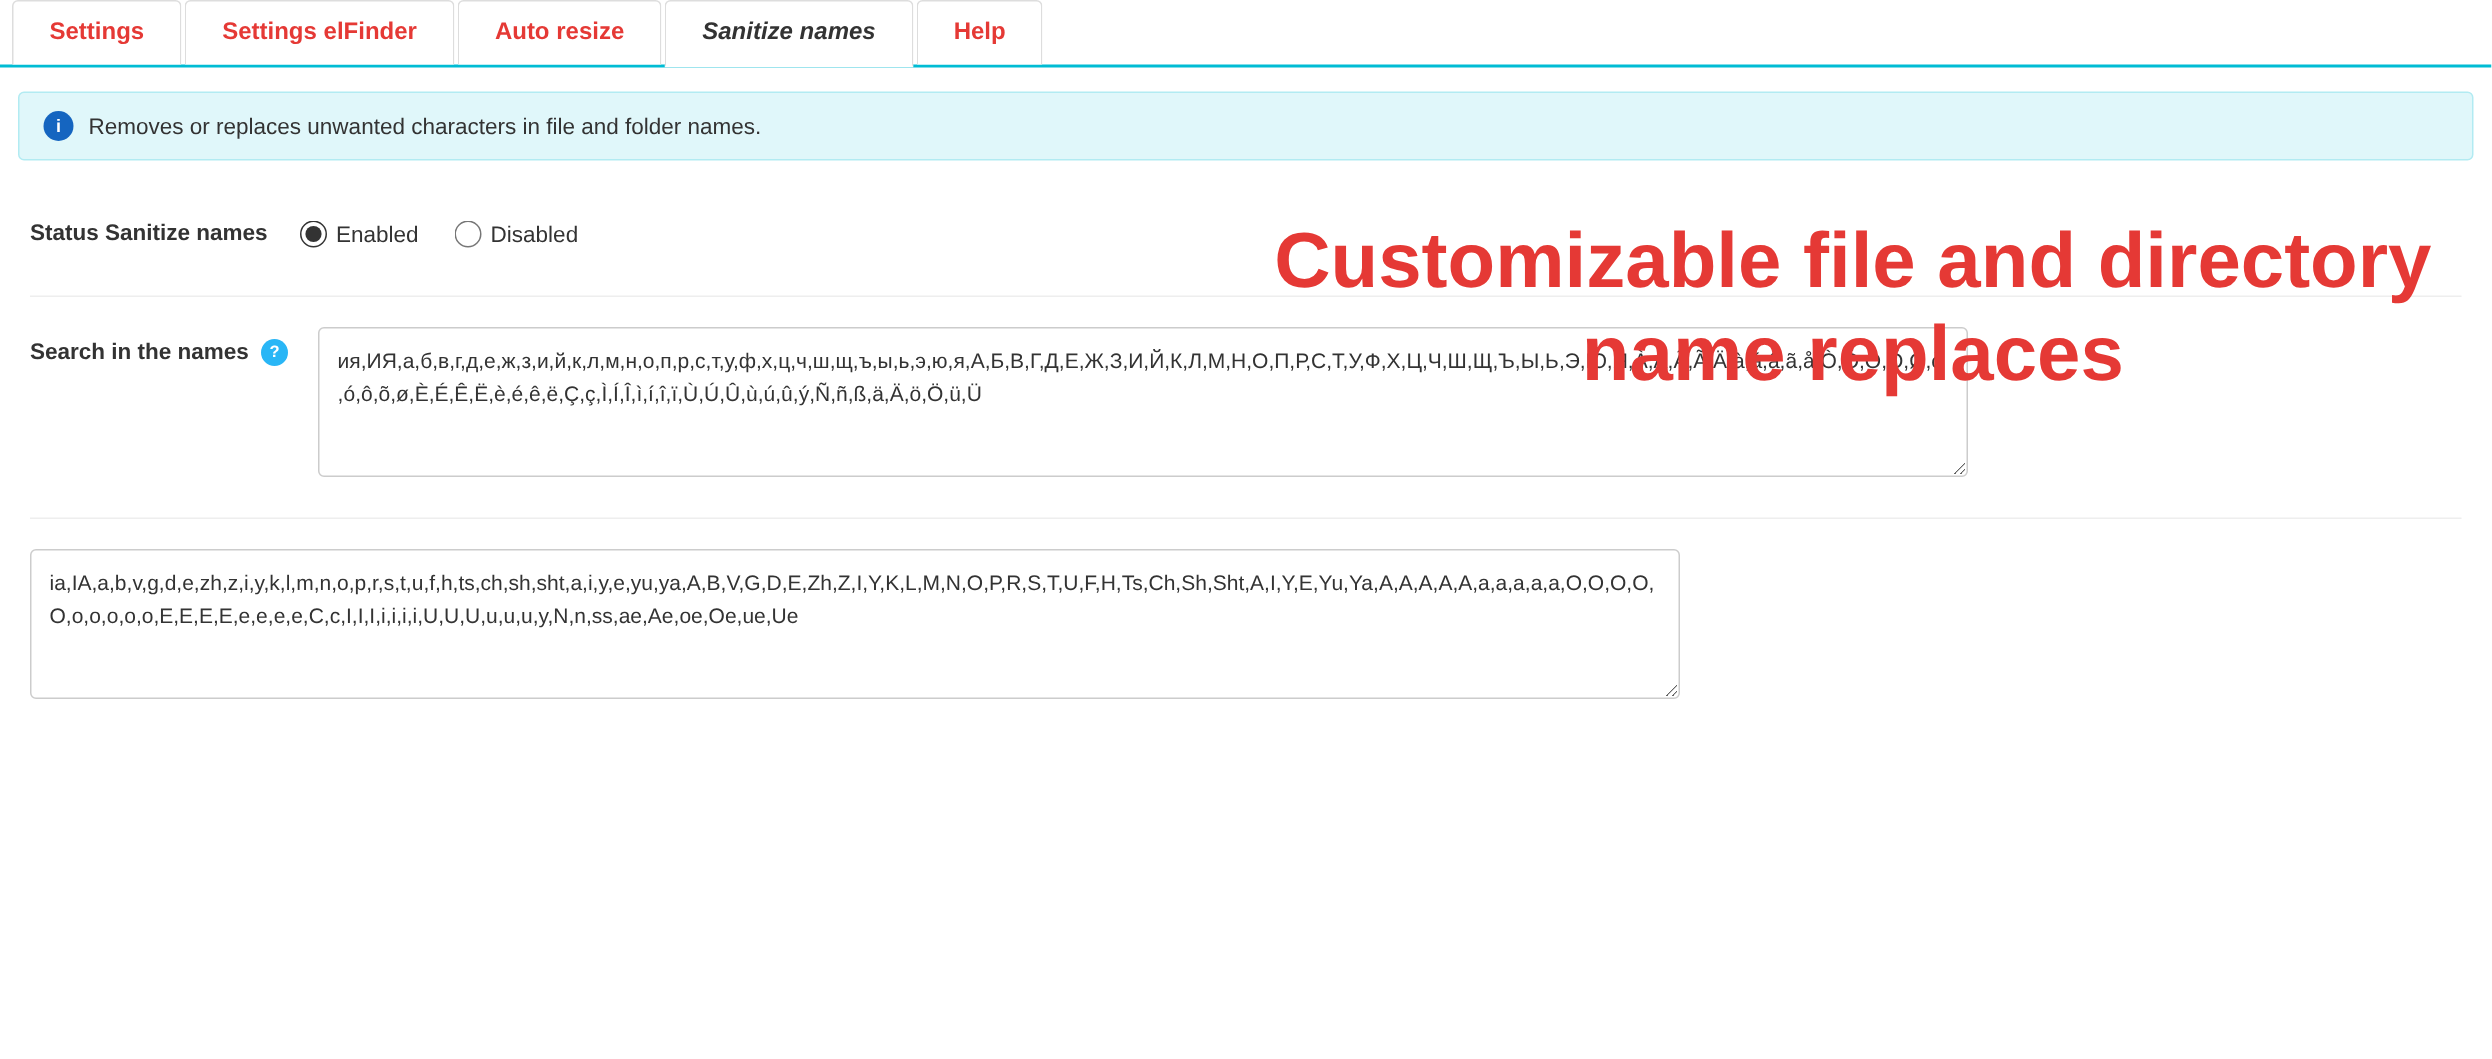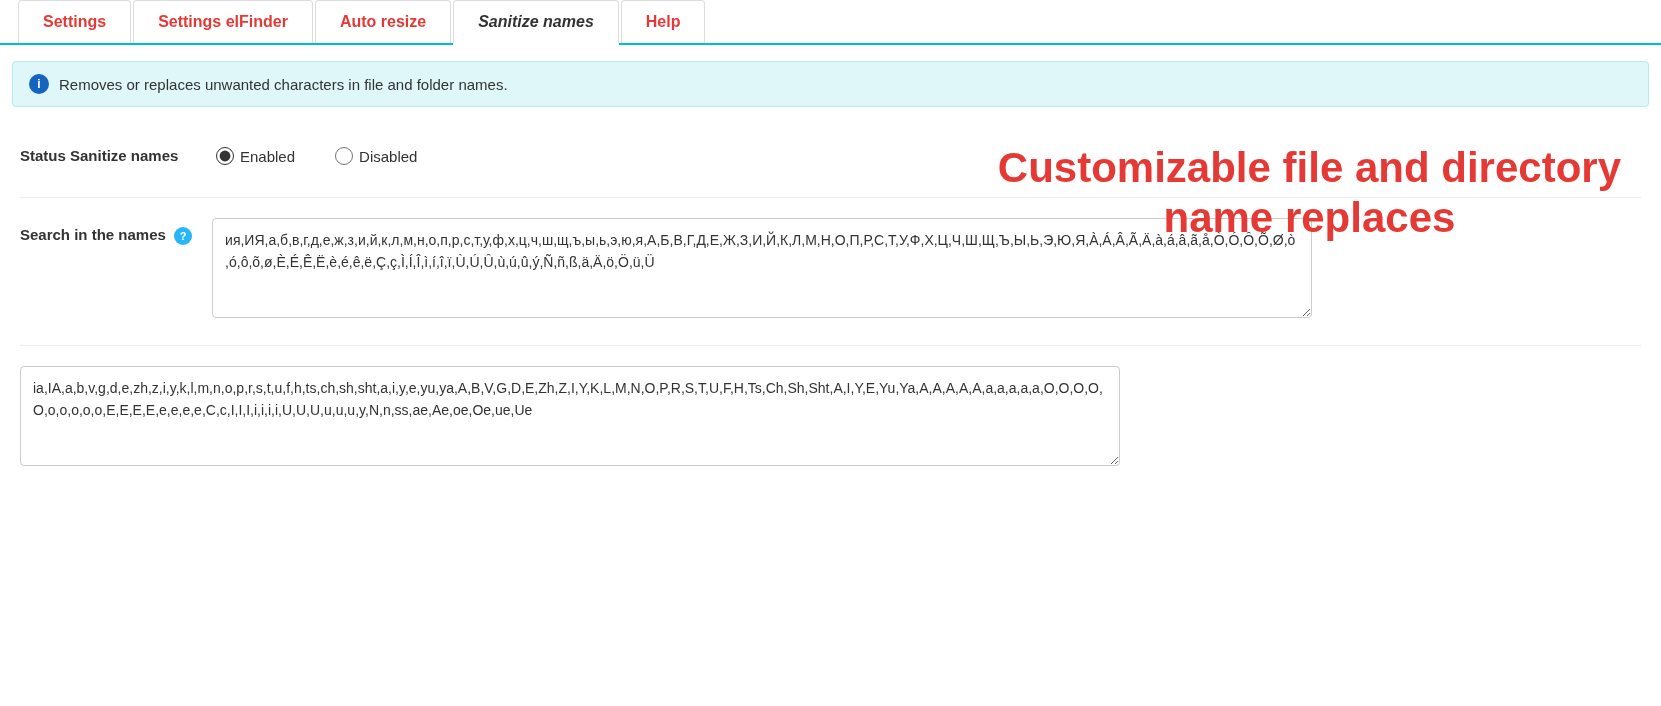--- a/index.html
+++ b/index.html
@@ -13,21 +13,21 @@
       background: #fff;
       color: #333;
       font-size: 14px;
     }
 
     
     .tab-bar {
       display: flex;
       border-bottom: 2px solid #00bcd4;
       background: #fff;
-      padding: 0 18px;
+      padding: 0 8px;
     }
 
     .tab {
       padding: 12px 24px;
       cursor: pointer;
       font-size: 16px;
       font-weight: bold;
       border: 1px solid #ddd;
       border-bottom: none;
       background: #fff;
@@ -79,21 +79,21 @@
       padding: 16px 20px;
       position: relative;
     }
 
     
     .promo-text {
       position: absolute;
       right: 40px;
       top: 20px;
       color: #e53935;
-      font-size: 42px;
+      font-size: 52px;
       font-weight: bold;
       text-align: center;
       line-height: 1.2;
       pointer-events: none;
     }
 
     
     .form-row {
       display: flex;
       align-items: flex-start;
@@ -132,21 +132,20 @@
       gap: 24px;
       padding-top: 8px;
     }
 
     .radio-option {
       display: flex;
       align-items: center;
       gap: 6px;
       cursor: pointer;
       font-size: 15px;
-      margin-left: 16px;
     }
 
     .radio-option input[type="radio"] {
       width: 18px;
       height: 18px;
       cursor: pointer;
       accent-color: #333;
     }
 
     

